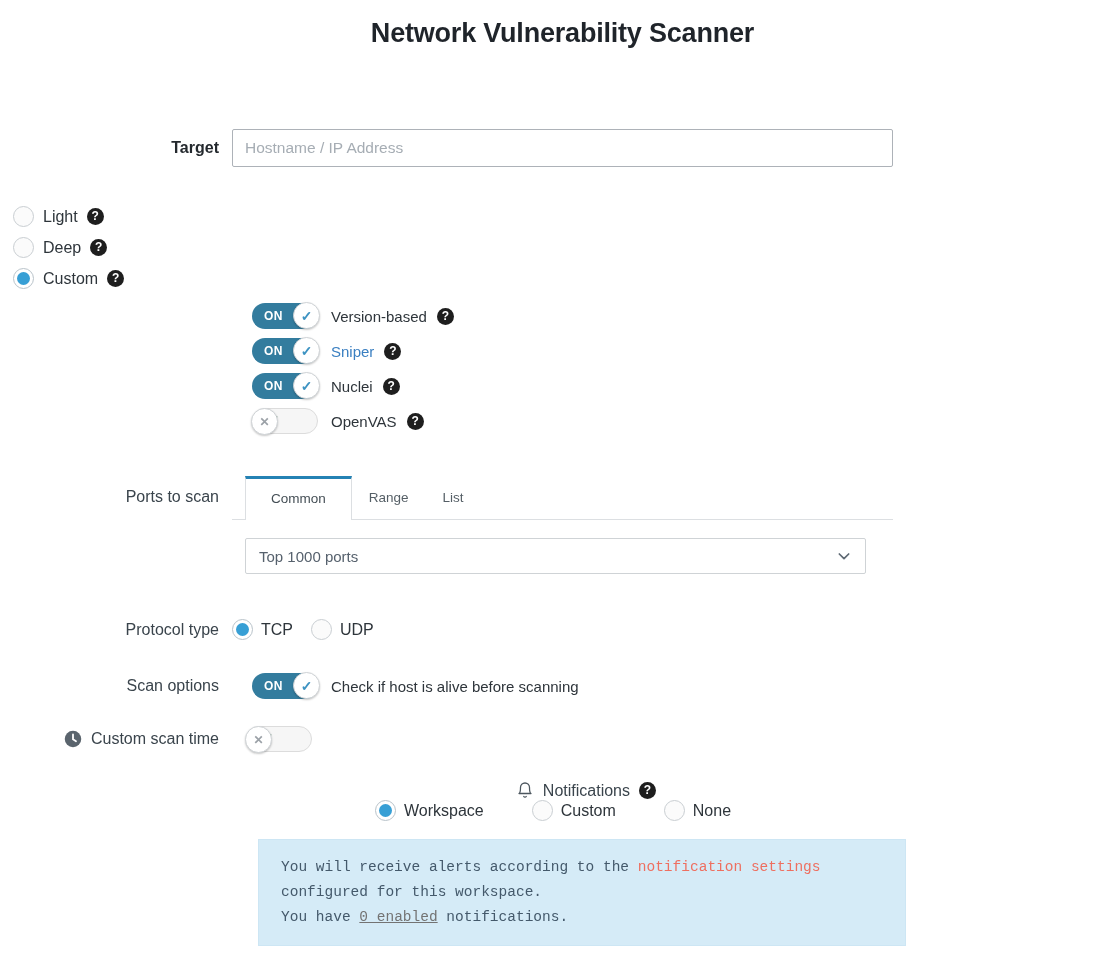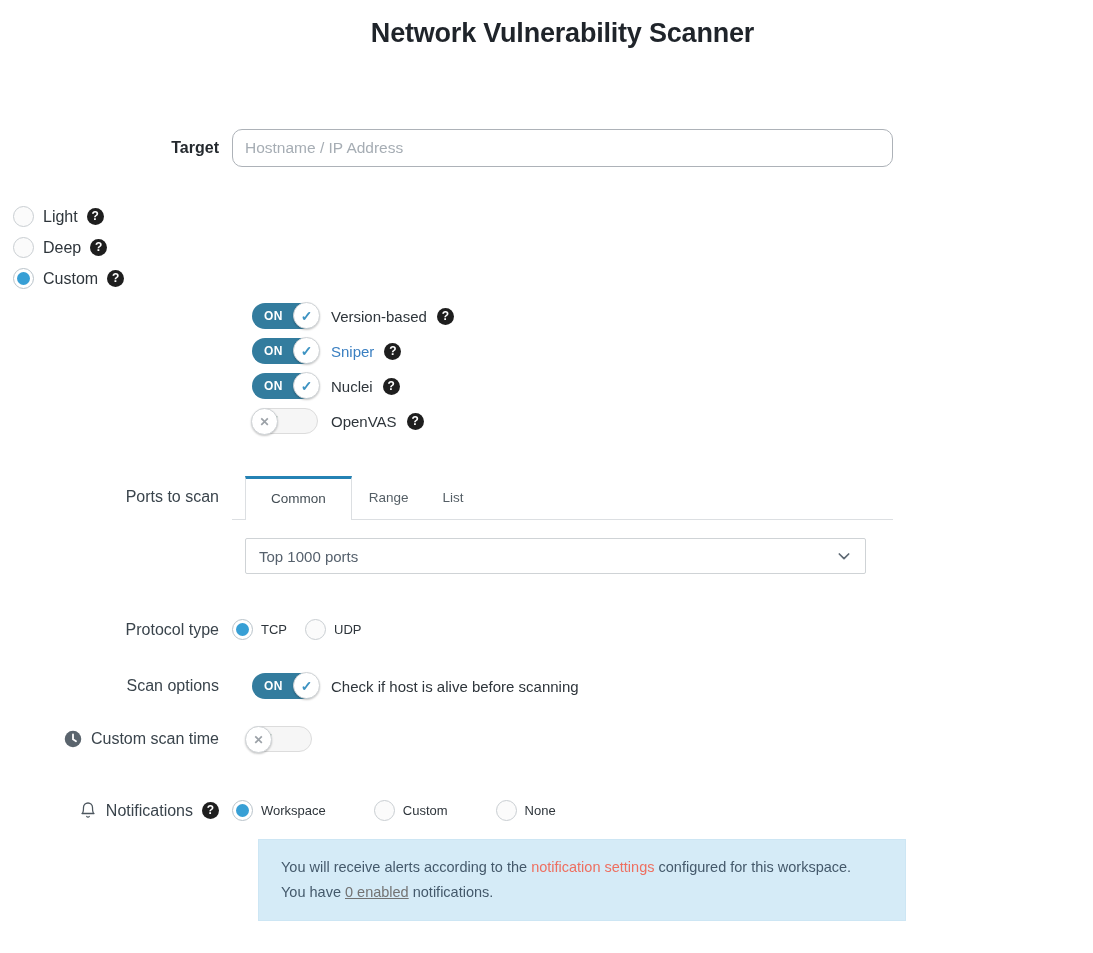--- a/index.html
+++ b/index.html
@@ -19,21 +19,21 @@
   .row-label {
     width:219px; min-width:219px; text-align:right; font-size:16px; color:#3a444c;
     display:flex; justify-content:flex-end; align-items:center; gap:9px;
   }
   .row-content { margin-left:13px; }
 
   
   .row-target { margin-top:80px; }
   .row-target .row-label { font-weight:700; color:#24292e; }
   .target-input {
-    width:661px; height:38px; border:1px solid #adb2b8; border-radius:10px;
+    width:661px; height:38px; border:1px solid #adb2b8; border-radius:2px;
     padding:0 12px; font-size:15.5px; color:#3a444c; outline:none;
     font-family:"Liberation Sans", sans-serif;
   }
   .target-input::placeholder { color:#a6adb4; }
 
   
   .radio {
     width:21px; height:21px; min-width:21px; border-radius:50%;
     border:1px solid #c9ced2; background:#fbfbfb; position:relative; display:inline-block;
   }
@@ -94,36 +94,36 @@
   .row-select { margin-top:18px; }
   .row-select .row-content { margin-left:26px; }
   .select {
     width:621px; height:36px; border:1px solid #cfd3d6; border-radius:2px;
     display:flex; align-items:center; justify-content:space-between;
     padding:0 13px; font-size:15px; color:#56616d; background:#fff;
   }
 
   
   .row-protocol { margin-top:45px; }
-  .radio-inline { display:flex; align-items:center; gap:8px; font-size:13px; color:#2e353b; }
+  .radio-inline { display:flex; align-items:center; gap:8px; font-size:16px; color:#2e353b; }
   .radio-group { display:flex; align-items:center; gap:18px; }
   .radio-group.wide { gap:48px; }
 
   
   .row-scanoptions { margin-top:33px; }
   .row-scanoptions .row-content { display:flex; align-items:center; gap:10px; margin-left:33px; }
   .toggle-caption { font-size:15px; color:#2e353b; margin-left:3px; }
 
   
   .row-customtime { margin-top:27px; }
   .row-customtime .row-content { margin-left:27px; }
 
   
-  .row-notifications { margin-top:48px; }
-  .row-alert { margin-top:18px; }
+  .row-notifications { margin-top:29px;flex-direction:column; }
+  .row-alert { margin-top:18px;font-family:Liberation Mono, monospace; }
   .alert {
     margin-left:26px; width:648px; background:#d5ebf7; border:1px solid #cde6f4;
     padding:15px 22px; font-size:14.5px; color:#44596b; line-height:25px;
   }
   .link-red { color:#ee6f60; cursor:pointer; }
   .link-blue { color:#737373; text-decoration:underline; cursor:pointer; }
   .icon-svg { display:inline-flex; align-items:center; }
 </style>
 </head>
 <body>

